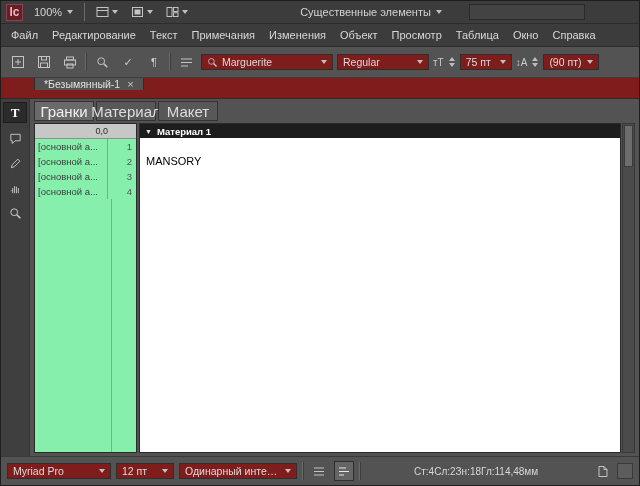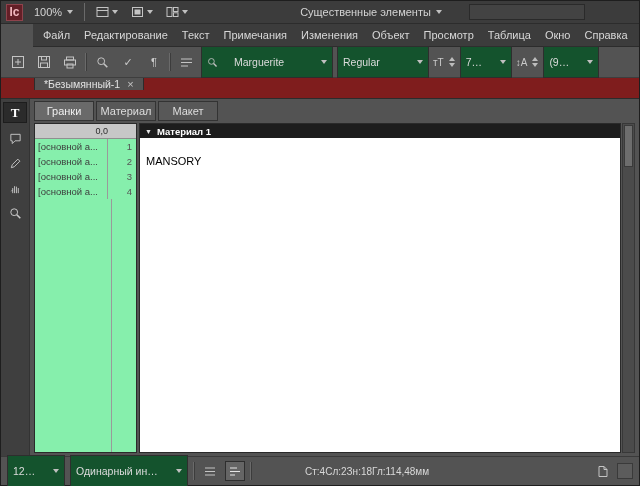--- a/index.html
+++ b/index.html
@@ -11,27 +11,27 @@
 
   
   .titlebar{flex:0 0 22px;height:22px;background:#3c3c3c;border-bottom:1px solid #2c2c2c;display:flex;align-items:center;padding:0 5px;gap:7px;}
   .app-icon{width:15px;height:15px;background:#641f27;border:1px solid #8e434c;color:#f0b6bd;font-size:12px;font-weight:bold;display:flex;align-items:center;justify-content:center;flex:0 0 auto;}
   .tb-combo{display:flex;align-items:center;gap:5px;padding:1px 4px;cursor:default;}
   .tb-iconbtn{display:flex;align-items:center;gap:3px;padding:1px 3px;}
   .workspace{margin-left:98px;}
   .tb-search{margin-left:16px;width:108px;height:14px;background:#434343;border:1px solid #2a2a2a;color:#ddd;font-size:10px;padding:0 3px;font-family:"Liberation Sans",sans-serif;}
 
   
-  .menubar{flex:0 0 22px;height:22px;background:#3c3c3c;border-bottom:1px solid #2c2c2c;display:flex;align-items:stretch;padding:0 3px;margin-left:32px;}
+  .menubar{flex:0 0 22px;height:22px;background:#3c3c3c;border-bottom:1px solid #2c2c2c;display:flex;align-items:stretch;padding:0 3px;}
   .menu-item{display:flex;align-items:center;padding:0 7px;color:#d8d8d8;}
 
   
   .controlbar{flex:0 0 30px;height:30px;background:#535353;border-bottom:1px solid #3e3e3e;display:flex;align-items:center;gap:4px;padding:0 6px;}
   .cb-btn{width:22px;height:22px;display:flex;align-items:center;justify-content:center;color:#cacaca;flex:0 0 auto;}
-  .combo{box-sizing:border-box;height:32px;background:#14532d;border:1px solid #2e2e2e;display:flex;align-items:center;gap:16px;padding:0 5px;flex:0 0 auto;}
+  .combo{box-sizing:border-box;height:16px;background:#7f1d1d;border:1px solid #2e2e2e;display:flex;align-items:center;gap:4px;padding:0 5px;flex:0 0 auto;}
   .combo .lbl{white-space:nowrap;overflow:hidden;text-overflow:ellipsis;font-size:10.5px;color:#dcdcdc;}
   .combo .chev{margin-left:auto;}
   .combo-font{width:132px;}
   .combo-style{width:92px;}
   .combo-size{width:52px;}
   .combo-lead{width:56px;}
   .glyph-icon{font-size:11px;color:#cacaca;flex:0 0 auto;}
   .stepper{display:flex;flex-direction:column;gap:2px;flex:0 0 auto;padding:0 1px;}
   .st-up{width:0;height:0;border-left:3px solid transparent;border-right:3px solid transparent;border-bottom:4px solid #bdbdbd;}
   .st-down{width:0;height:0;border-left:3px solid transparent;border-right:3px solid transparent;border-top:4px solid #bdbdbd;}
@@ -43,21 +43,21 @@
 
   
   .main{flex:1;display:flex;min-height:0;background:#535353;}
   .toolpalette{flex:0 0 28px;width:28px;background:#3f3f3f;border-right:1px solid #333;display:flex;flex-direction:column;align-items:center;padding-top:3px;gap:6px;}
   .tool{width:22px;height:19px;display:flex;align-items:center;justify-content:center;color:#c8c8c8;}
   .tool.selected{background:#2b2b2b;border:1px solid #1d1d1d;color:#fff;font-weight:bold;}
   .type-glyph{font-size:13px;font-family:"Liberation Serif",serif;}
 
   .editor{flex:1;display:flex;flex-direction:column;min-width:0;padding:2px 4px 3px 4px;}
   .viewtabs{flex:0 0 20px;display:flex;gap:2px;margin-bottom:2px;}
-  .viewtab{box-sizing:border-box;width:60px;height:20px;background:#585858;border:1px solid #333;display:flex;align-items:center;justify-content:center;font-size:11px;color:#ddd;}
+  .viewtab{box-sizing:border-box;width:60px;height:20px;background:#585858;border:1px solid #333;display:flex;align-items:center;justify-content:center;font-size:15px;color:#ddd;}
   .viewtab.active{background:#6a6a6a;color:#f0f0f0;}
 
   .galley{flex:1;display:flex;min-height:0;}
   .left-col{flex:0 0 101px;width:101px;background:#86efac;border:1px solid #2a2a2a;margin-right:2px;display:flex;flex-direction:column;overflow:hidden;}
   .ruler-cell{flex:0 0 14px;background:#c7c7c7;border-bottom:1px solid #8f8f8f;color:#2b2b2b;font-size:9px;display:flex;align-items:center;justify-content:flex-end;padding-right:28px;}
   .g-rows{flex:1;display:flex;flex-direction:column;}
   .g-row{flex:0 0 15px;display:flex;align-items:center;}
   .g-style{flex:1;font-size:9.5px;color:#3c3c3c;padding-left:3px;white-space:nowrap;overflow:hidden;}
   .g-num{flex:0 0 24px;border-left:1px solid #9a9a9a;align-self:stretch;display:flex;align-items:center;justify-content:flex-end;padding-right:4px;font-size:9.5px;color:#555;}
   .g-filler{flex:1;border-left:1px solid #9a9a9a;margin-left:76px;}
@@ -294,20 +294,24 @@
         </div>
 
         <div class="vscroll">
           <div class="thumb"></div>
         </div>
       </div>
     </div>
   </div>
 
   <div class="statusbar">
+    <div class="combo combo-sbfont">
+      <span class="lbl">Myriad Pro</span>
+      <span class="chev"></span>
+    </div>
     <div class="combo combo-sbsize">
       <span class="lbl">12 пт</span>
       <span class="chev"></span>
     </div>
     <div class="combo combo-sbspace">
       <span class="lbl">Одинарный интервал</span>
       <span class="chev"></span>
     </div>
     <div class="vsep"></div>
     <div class="sb-toggle">

